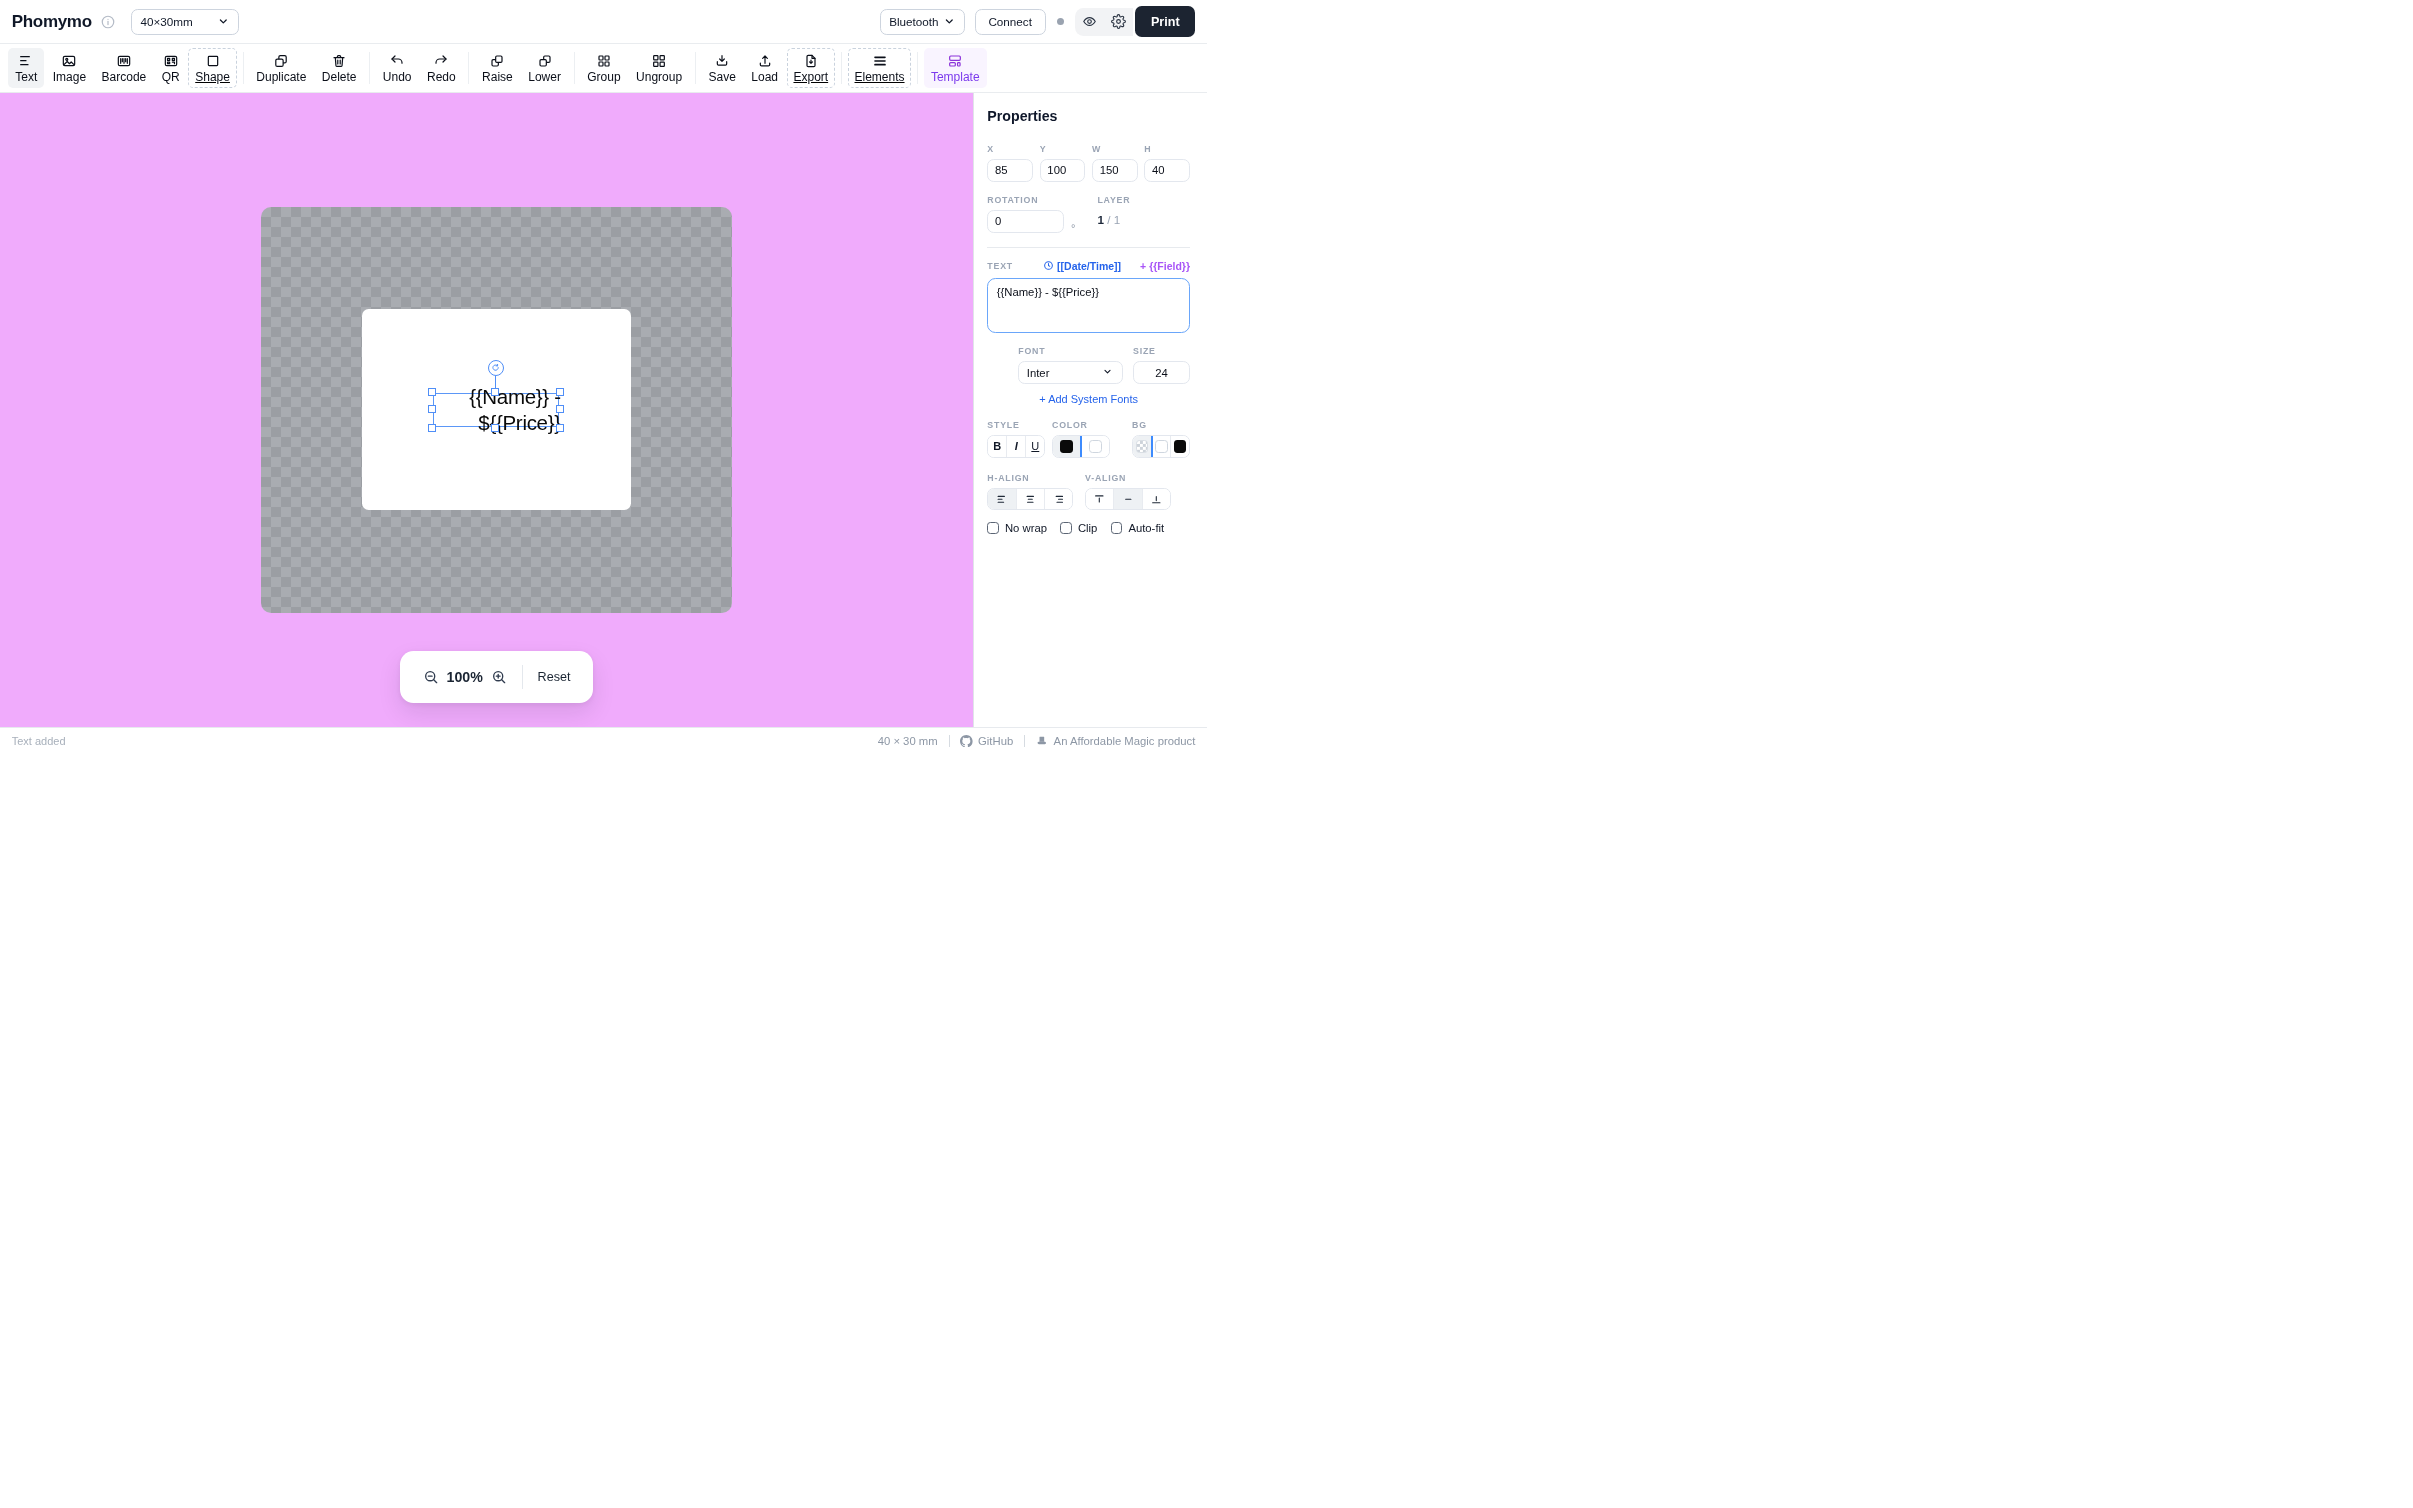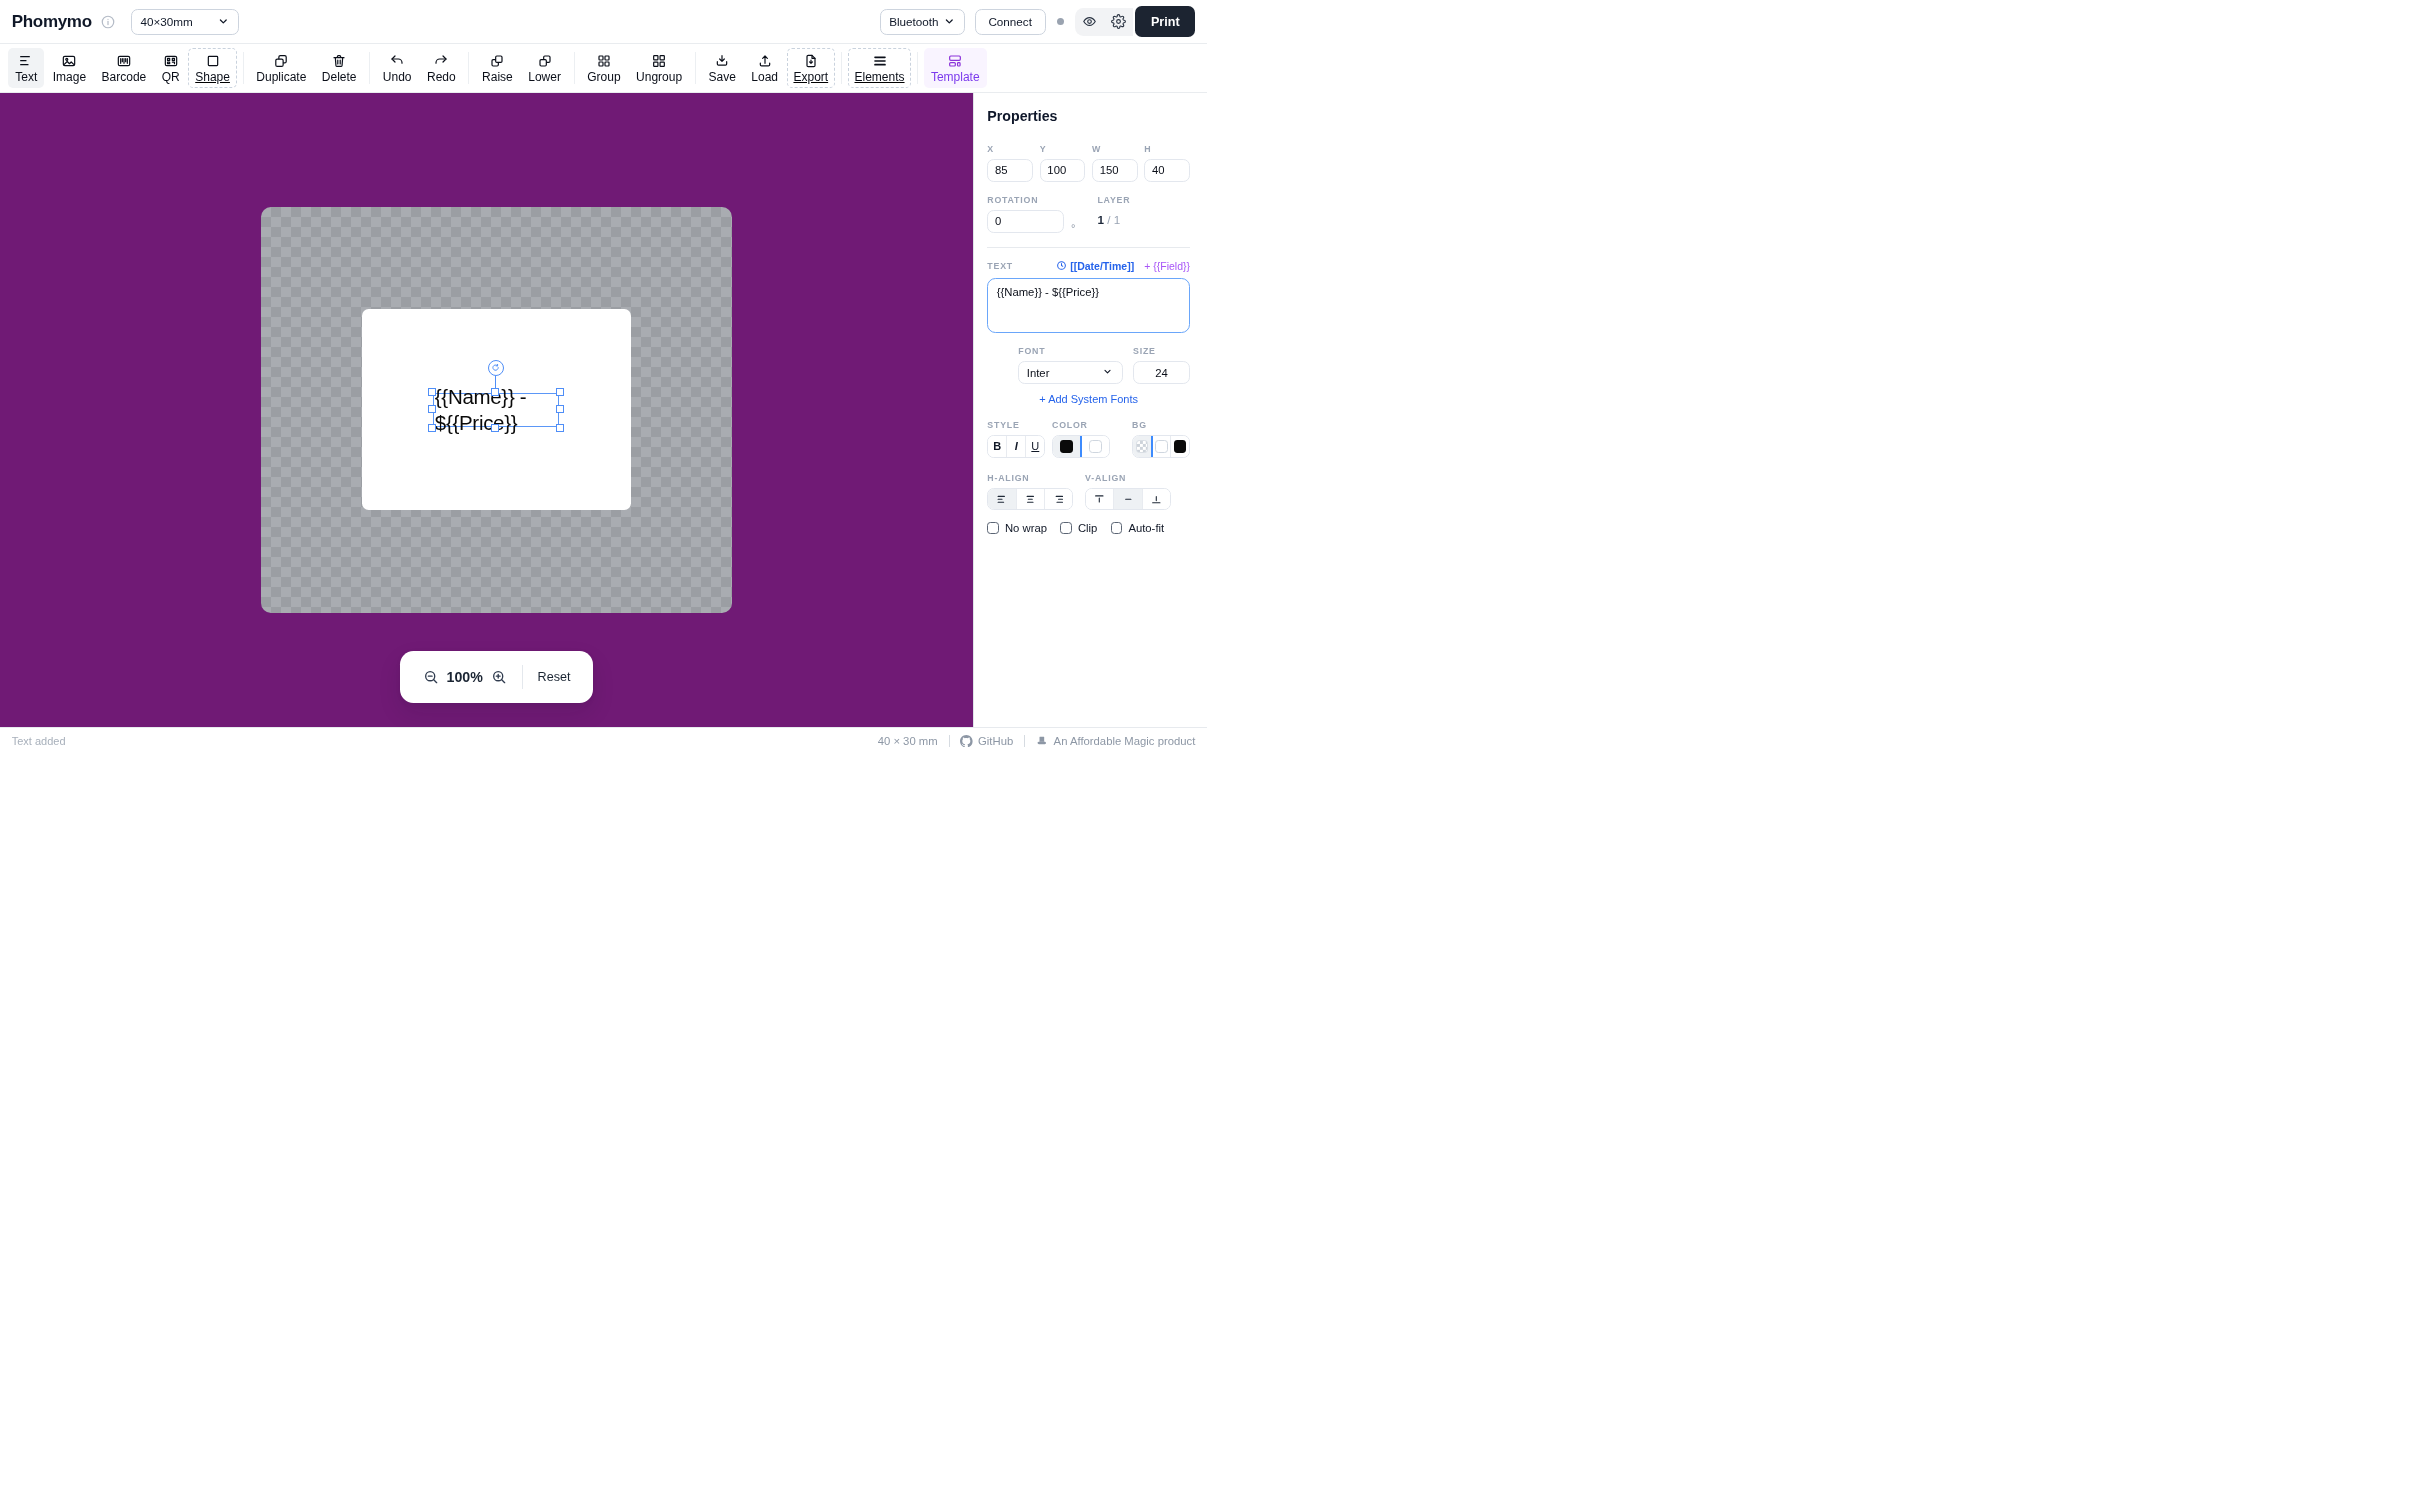--- a/index.html
+++ b/index.html
@@ -39,21 +39,21 @@
   .tb-icon svg { width:16px; height:16px; }
   .tb-label { font-size:12px; color:#0b0f19; line-height:1.15; white-space:nowrap; }
   .tb-item.active { background:#f1f3f5; }
   .tb-item.dashed { border:0.8px dashed #c9d2dd;text-decoration:underline; }
   .tb-item.accent { background:#f9f4ff; }
   .tb-item.accent .tb-label { color:#7c3aed; }
   .tb-item.accent .tb-icon { color:#8b33d9; }
 
   
   .main { flex:1; display:flex; min-height:0; }
-  .canvas-area { width:992px; position:relative; background:#701a75; overflow:hidden; }
+  .canvas-area { width:992px; position:relative; background:#f0abfc; overflow:hidden;text-align:right; }
   .checker { position:absolute; left:261px; top:114px; width:471px; height:406px; border-radius:10px;
     background:repeating-conic-gradient(#9b9ea3 0% 25%, #a9acb1 0% 50%); background-size:20px 20px; }
   .label-sheet { position:absolute; left:101px; top:102px; width:269px; height:201px; background:#fff; border-radius:6.7px; }
   .text-el { position:absolute; left:71px; top:84px; width:126px; height:34px; border:1.3px solid #5b97f7; }
   .text-content { position:absolute; left:0.8px; top:50%; transform:translateY(-50%); width:126px; color:#0a0a0a; }
   .text-content .tl { font-size:20.5px; line-height:26px; white-space:nowrap; letter-spacing:-0.3px; }
   .handle { position:absolute; width:7.5px; height:7.5px; background:#fff; border:1.5px solid #4f8ef7; }
   .h-nw{left:-5.9px;top:-5.9px}.h-n{left:calc(50% - 5px);top:-5.9px}.h-ne{right:-5.9px;top:-5.9px}
   .h-w{left:-5.9px;top:calc(50% - 5px)}.h-e{right:-5.9px;top:calc(50% - 5px)}
   .h-sw{left:-5.9px;bottom:-5.9px}.h-s{left:calc(50% - 5px);bottom:-5.9px}.h-se{right:-5.9px;bottom:-5.9px}
@@ -84,21 +84,21 @@
   .f-layer { margin-left:22px; }
   .layer-val { font-size:11.7px; padding-top:3.4px; }
   .layer-val b { color:#1e293b; font-weight:700; }
   .layer-val .muted { color:#9aa4b4; }
   .pdivider { height:0.8px; background:#e7eaee; margin:13.4px 0 11.7px; }
   .text-head { display:flex; align-items:center; margin-bottom:5.9px; }
   .text-head .plabel { margin-bottom:0; }
   .link-blue { color:#2563eb; font-size:10.5px; font-weight:600; display:flex; align-items:center; gap:3.4px; cursor:pointer; text-decoration:none; white-space:nowrap; }
   .link-blue .lk-ic { width:11px; height:11px; }
   .link-blue .lk-ic svg { width:11px; height:11px; stroke-width:2.2; }
-  .link-purple { color:#a855f7; font-size:10.5px; font-weight:400; margin-left:10px; cursor:pointer; text-decoration:none; white-space:nowrap; }
+  .link-purple { color:#a855f7; font-size:10.5px; font-weight:700; margin-left:19px; cursor:pointer; text-decoration:none; white-space:nowrap; }
   .ptextarea { width:100%; height:55px; border:1.7px solid #6aa6fa; border-radius:8.4px; padding:6.7px 8.4px; font-size:11.3px; color:#0b0f19; font-family:inherit; resize:none; outline:none; display:block; }
   .row-font { display:flex; gap:10px; margin-top:13.4px;margin-left:31px; }
   .f-font { flex:1; }
   .f-size { width:57px; }
   .pselect { height:22.6px; border:0.8px solid #e3e7ee; border-radius:6.7px; display:flex; align-items:center; justify-content:space-between; padding:0 7.5px; font-size:11.3px; color:#0b0f19; cursor:pointer; background:#fff; }
   .pselect .chev svg { width:11px; height:11px; }
   .add-fonts { display:block; margin-top:9.2px; text-align:center; color:#2563eb; font-size:11px; cursor:pointer; text-decoration:none; }
   .row-scb { display:flex; margin-top:15px; }
   .c-style { width:58px; } .c-color { width:58px; margin-left:6.7px; } .c-bg { width:58px; margin-left:22px; }
   .seg { display:flex; border:0.8px solid #e3e7ee; border-radius:6.7px; overflow:hidden; height:22.6px; background:#fff; }

